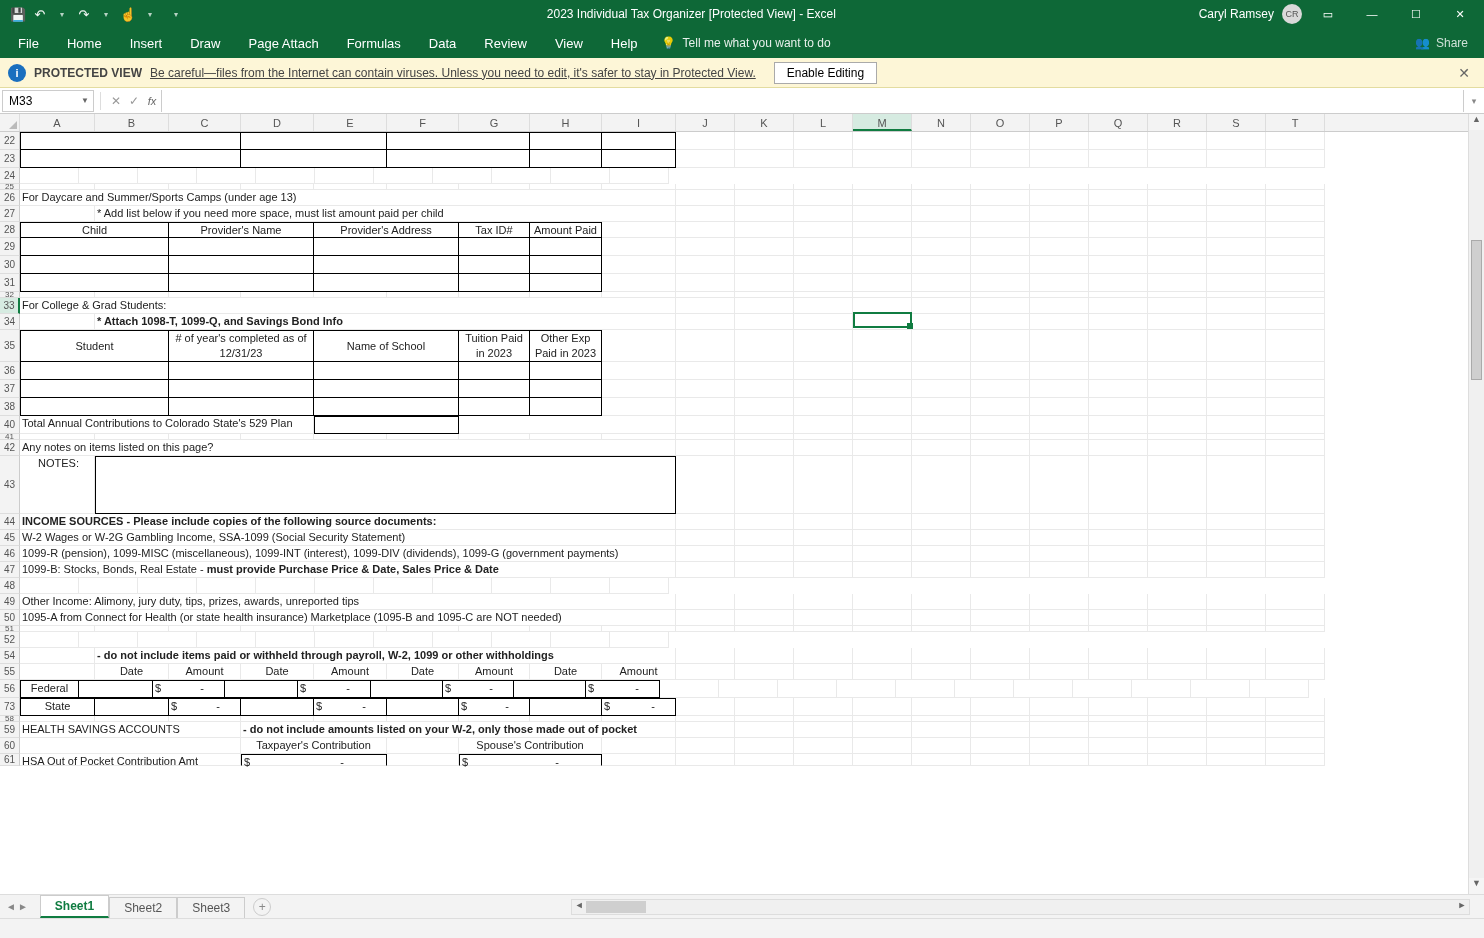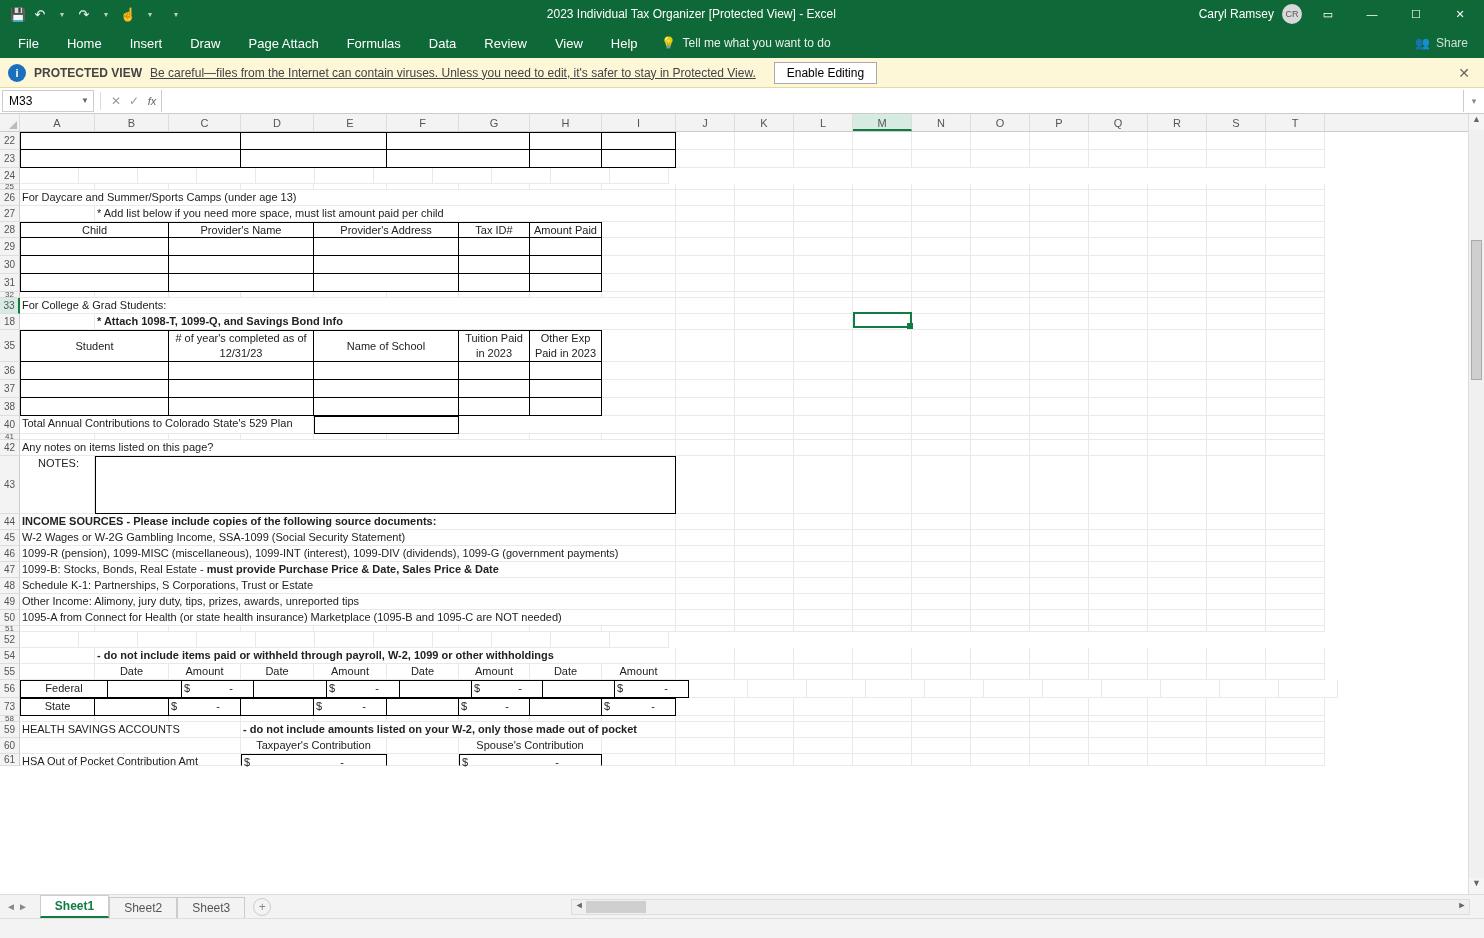--- a/index.html
+++ b/index.html
@@ -415,21 +415,21 @@
           <div class="cell" style="width: 59px;"></div>
           <div class="cell" style="width: 59px;"></div>
           <div class="cell" style="width: 59px;"></div>
           <div class="cell" style="width: 59px;"></div>
           <div class="cell" style="width: 59px;"></div>
           <div class="cell" style="width: 59px;"></div>
           <div class="cell" style="width: 59px;"></div>
           <div class="cell" style="width: 59px;"></div>
         </div>
         <div class="row">
-          <div class="row-h">18</div>
+          <div class="row-h">34</div>
           <div class="cell" style="width: 75px;"></div>
           <div class="cell bold" style="width: 581px;">* Attach 1098-T, 1099-Q, and Savings Bond Info</div>
           <div class="cell" style="width: 59px;"></div>
           <div class="cell" style="width: 59px;"></div>
           <div class="cell" style="width: 59px;"></div>
           <div class="cell" style="width: 59px;"></div>
           <div class="cell" style="width: 59px;"></div>
           <div class="cell" style="width: 59px;"></div>
           <div class="cell" style="width: 59px;"></div>
           <div class="cell" style="width: 59px;"></div>
@@ -643,21 +643,20 @@
           <div class="cell" style="width: 59px;"></div>
           <div class="cell" style="width: 59px;"></div>
           <div class="cell" style="width: 59px;"></div>
           <div class="cell" style="width: 59px;"></div>
           <div class="cell" style="width: 59px;"></div>
           <div class="cell" style="width: 59px;"></div>
           <div class="cell" style="width: 59px;"></div>
         </div>
         <div class="row">
           <div class="row-h">48</div>
-          <div class="cell" style="width: 656px;">Schedule K-1: Partnerships, S Corporations, Trust or Estate</div>
           <div class="cell" style="width: 59px;"></div>
           <div class="cell" style="width: 59px;"></div>
           <div class="cell" style="width: 59px;"></div>
           <div class="cell" style="width: 59px;"></div>
           <div class="cell" style="width: 59px;"></div>
           <div class="cell" style="width: 59px;"></div>
           <div class="cell" style="width: 59px;"></div>
           <div class="cell" style="width: 59px;"></div>
           <div class="cell" style="width: 59px;"></div>
           <div class="cell" style="width: 59px;"></div>
@@ -764,21 +763,21 @@
           <div class="cell" style="width: 59px;"></div>
           <div class="cell" style="width: 59px;"></div>
           <div class="cell" style="width: 59px;"></div>
           <div class="cell" style="width: 59px;"></div>
           <div class="cell" style="width: 59px;"></div>
           <div class="cell" style="width: 59px;"></div>
           <div class="cell" style="width: 59px;"></div>
         </div>
         <div class="row" style="height: 18px;">
           <div class="row-h" style="line-height: 17px;">56</div>
-          <div class="cell center bl bt br bb" style="width: 88px;">Federal</div>
+          <div class="cell center bl bt br bb" style="width: 59px;">Federal</div>
           <div class="cell bt br bb" style="width: 74px;"></div>
           <div class="cell bt br bb" style="width: 72px;">
             <span style="float:left">$</span>
             <span style="float:right;padding-right:18px">-</span>
           </div>
           <div class="cell bt br bb" style="width: 73px;"></div>
           <div class="cell bt br bb" style="width: 73px;">
             <span style="float:left">$</span>
             <span style="float:right;padding-right:18px">-</span>
           </div>

